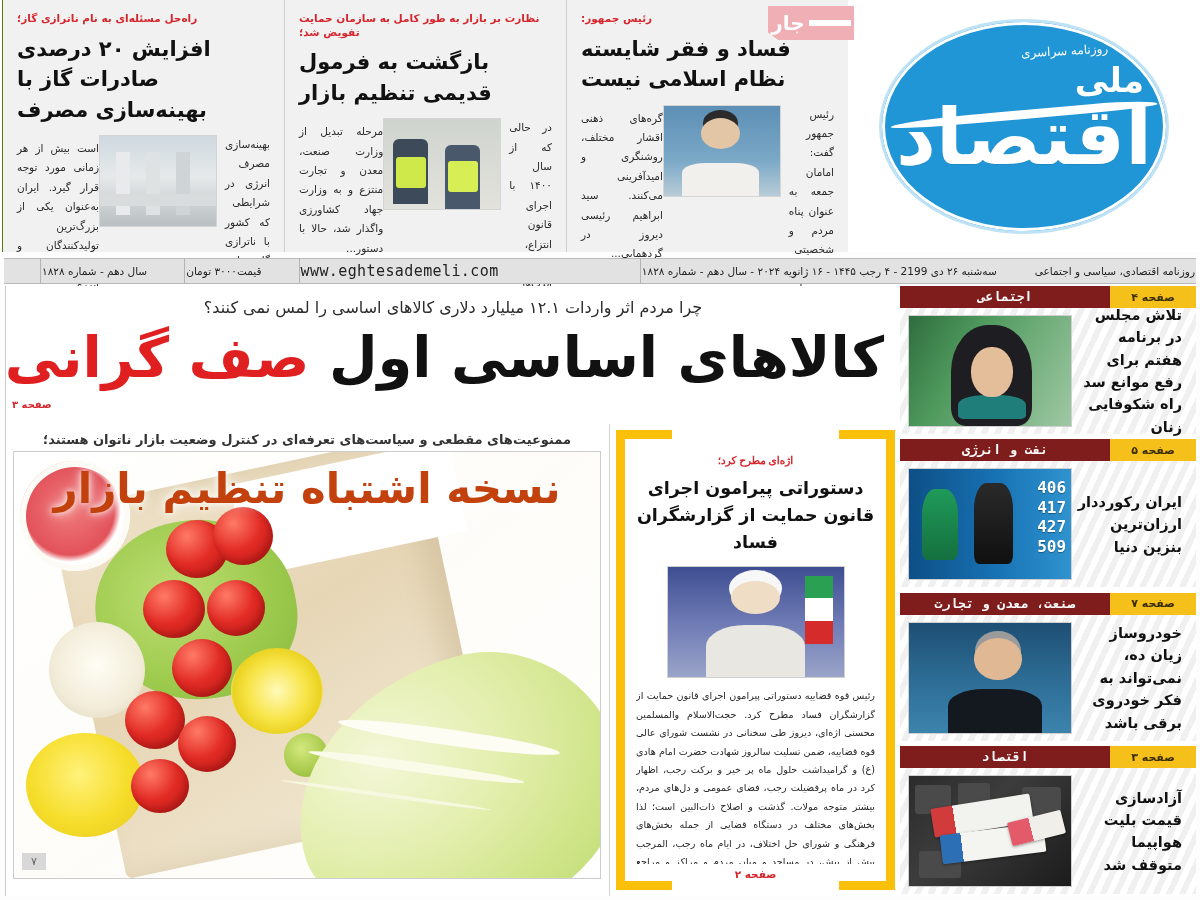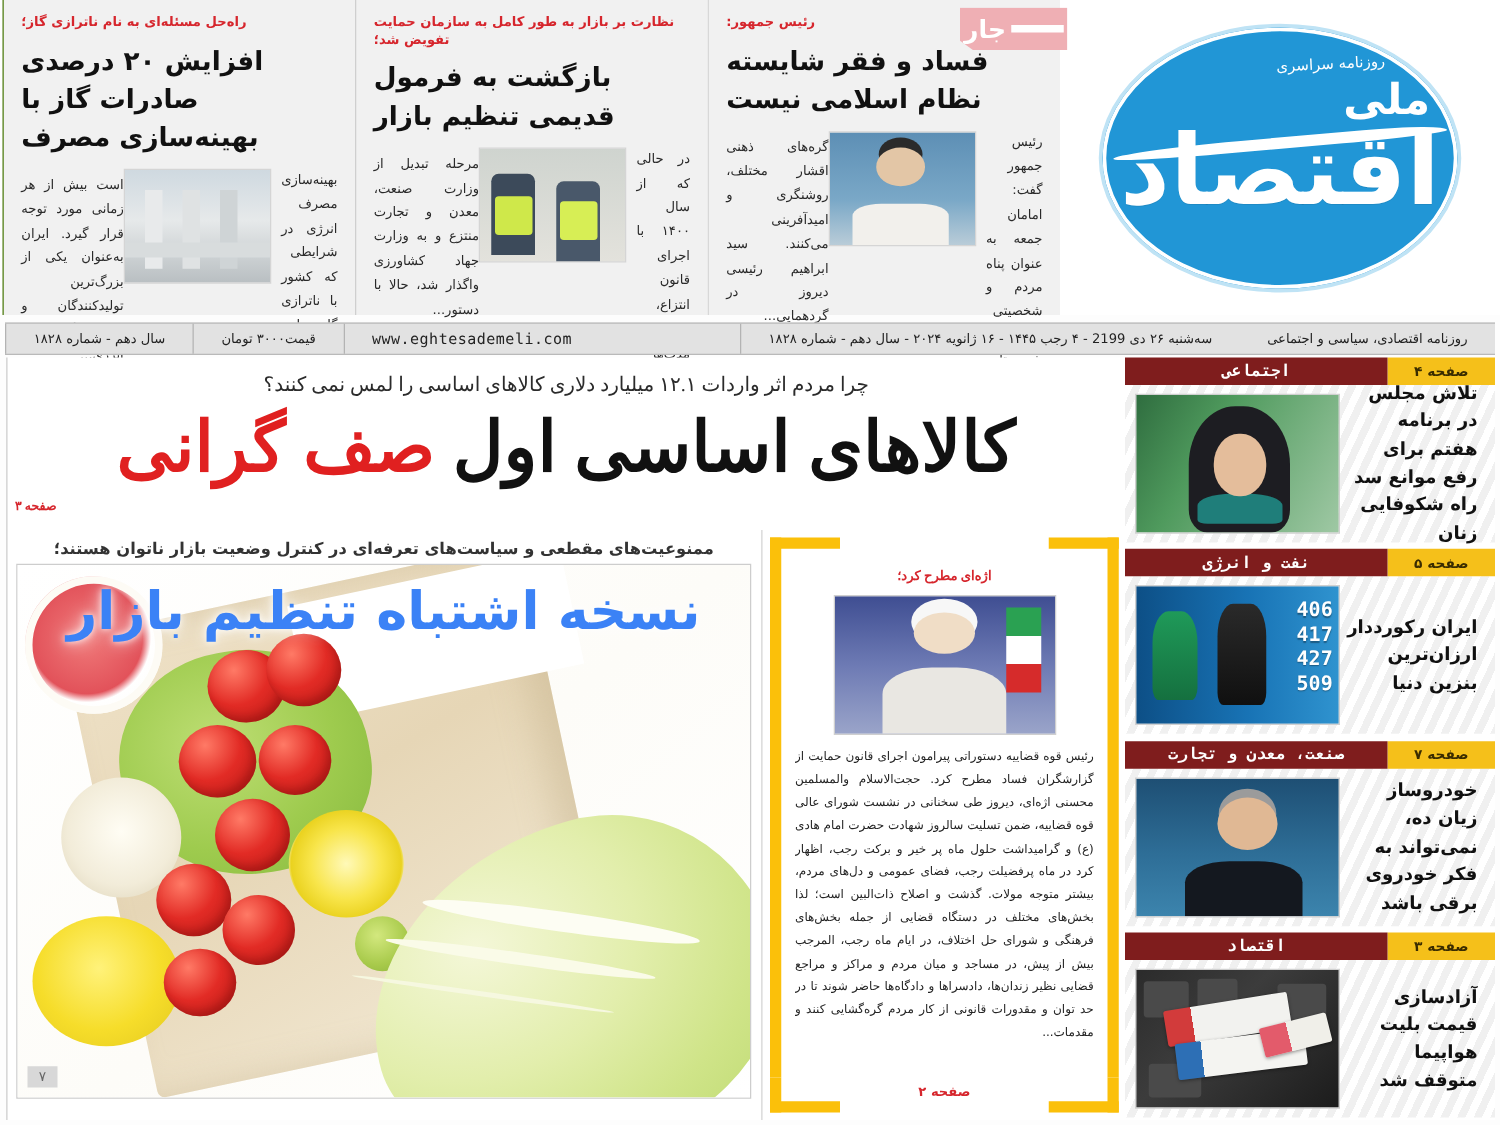--- a/index.html
+++ b/index.html
@@ -170,49 +170,49 @@
     position: absolute; top: 258px; left: 4px;
     width: 1192px; height: 26px;
     background: #e2e2e2;
     border-top: 1px solid #b9b9b9;
     border-bottom: 1px solid #b9b9b9;
     display: flex; flex-direction: row;
     align-items: center;
     font-size: 10.5px; color: #222;
   }
   .info-seg {
-    padding: 0 22px; height: 100%;
+    padding: 0 1px; height: 100%;
     display: flex; align-items: center;
     border-left: 1px solid #b3b3b3;
     white-space: nowrap;
+    margin-left: 36px;
   }
   .info-seg.no-border { border-left: none; }
   .info-spacer { flex: 1; }
   .info-url {
     font-family: "DejaVu Sans Mono", "Liberation Mono", monospace;
-    font-size: 12px; letter-spacing: .4px; direction: ltr;
+    font-size: 15px; letter-spacing: .4px; direction: ltr;
   }
 
   
   .main-area {
     position: absolute; top: 286px; left: 4px;
     width: 1192px; height: 610px;
     display: flex; flex-direction: row;
   }
   .left-main {
     width: 895px; height: 610px;
     position: relative;
     border-left: 1px solid #cccccc;
     background: #fff;
     padding: 0;
   }
   .headline-block {
     padding: 6px 16px 0 16px;
     position: relative;
-    font-family: Liberation Serif, serif;
   }
   .hl-kicker {
     font-size: 16px; color: #2b2b2b; text-align: center;
     margin: 6px 0 6px 0; font-weight: normal;
   }
   .hl-main {
     text-align: center;
     font-size: 56px; font-weight: bold;
     line-height: 1.25; color: #111;
     letter-spacing: -1px;
@@ -299,21 +299,21 @@
   .photo-frame {
     position: relative;
     width: 588px; height: 428px;
     border: 1px solid #cdcdcd;
     overflow: hidden;
     background: #ffffff;
   }
   .photo-overtitle {
     position: absolute; top: 12px; left: 0; width: 100%;
     text-align: center;
-    font-size: 42px; font-weight: bold; color: #3b82f6;
+    font-size: 42px; font-weight: bold; color: #c2410c;
     letter-spacing: -1px; z-index: 4;
     text-shadow: 0 0 6px rgba(255,255,255,.9), 0 0 14px rgba(255,255,255,.85);
     white-space: nowrap;
   }
   .grocery {
     position: absolute; inset: 0;
     background: linear-gradient(140deg,#ffffff 0%, #fdfcf8 52%, #ffffff 100%);
     overflow: hidden;
   }
   .bag {
@@ -654,20 +654,21 @@
         <div class="mid-col">
           <div class="corner-frame tr"></div>
           <div class="corner-frame tl"></div>
           <div class="corner-frame br"></div>
           <div class="corner-frame bl"></div>
           <div class="side-bar-left"></div>
           <div class="side-bar-right"></div>
 
           <div class="mid-inner">
             <div class="mid-kicker">اژه‌ای مطرح کرد؛</div>
+            <div class="mid-head">دستوراتی پیرامون اجرای قانون حمایت از گزارشگران فساد</div>
             <div class="mid-photo">
               <div class="mid-flag"></div>
             </div>
             <div class="mid-body">رئیس قوه قضاییه دستوراتی پیرامون اجرای قانون حمایت از گزارشگران فساد مطرح کرد. حجت‌الاسلام والمسلمین محسنی اژه‌ای، دیروز طی سخنانی در نشست شورای عالی قوه قضاییه، ضمن تسلیت سالروز شهادت حضرت امام هادی (ع) و گرامیداشت حلول ماه پر خیر و برکت رجب، اظهار کرد در ماه پرفضیلت رجب، فضای عمومی و دل‌های مردم، بیشتر متوجه مولات. گذشت و اصلاح ذات‌البین است؛ لذا بخش‌های مختلف در دستگاه قضایی از جمله بخش‌های فرهنگی و شورای حل اختلاف، در ایام ماه رجب، المرجب بیش از پیش، در مساجد و میان مردم و مراکز و مراجع قضایی نظیر زندان‌ها، دادسراها و دادگاه‌ها حاضر شوند تا در حد توان و مقدورات قانونی از کار مردم گره‌گشایی کنند و مقدمات...</div>
             <div class="mid-pageref">صفحه ۲</div>
           </div>
         </div>
 
         <div class="photo-col">
           <div class="photo-caption">ممنوعیت‌های مقطعی و سیاست‌های تعرفه‌ای در کنترل وضعیت بازار ناتوان هستند؛</div>

